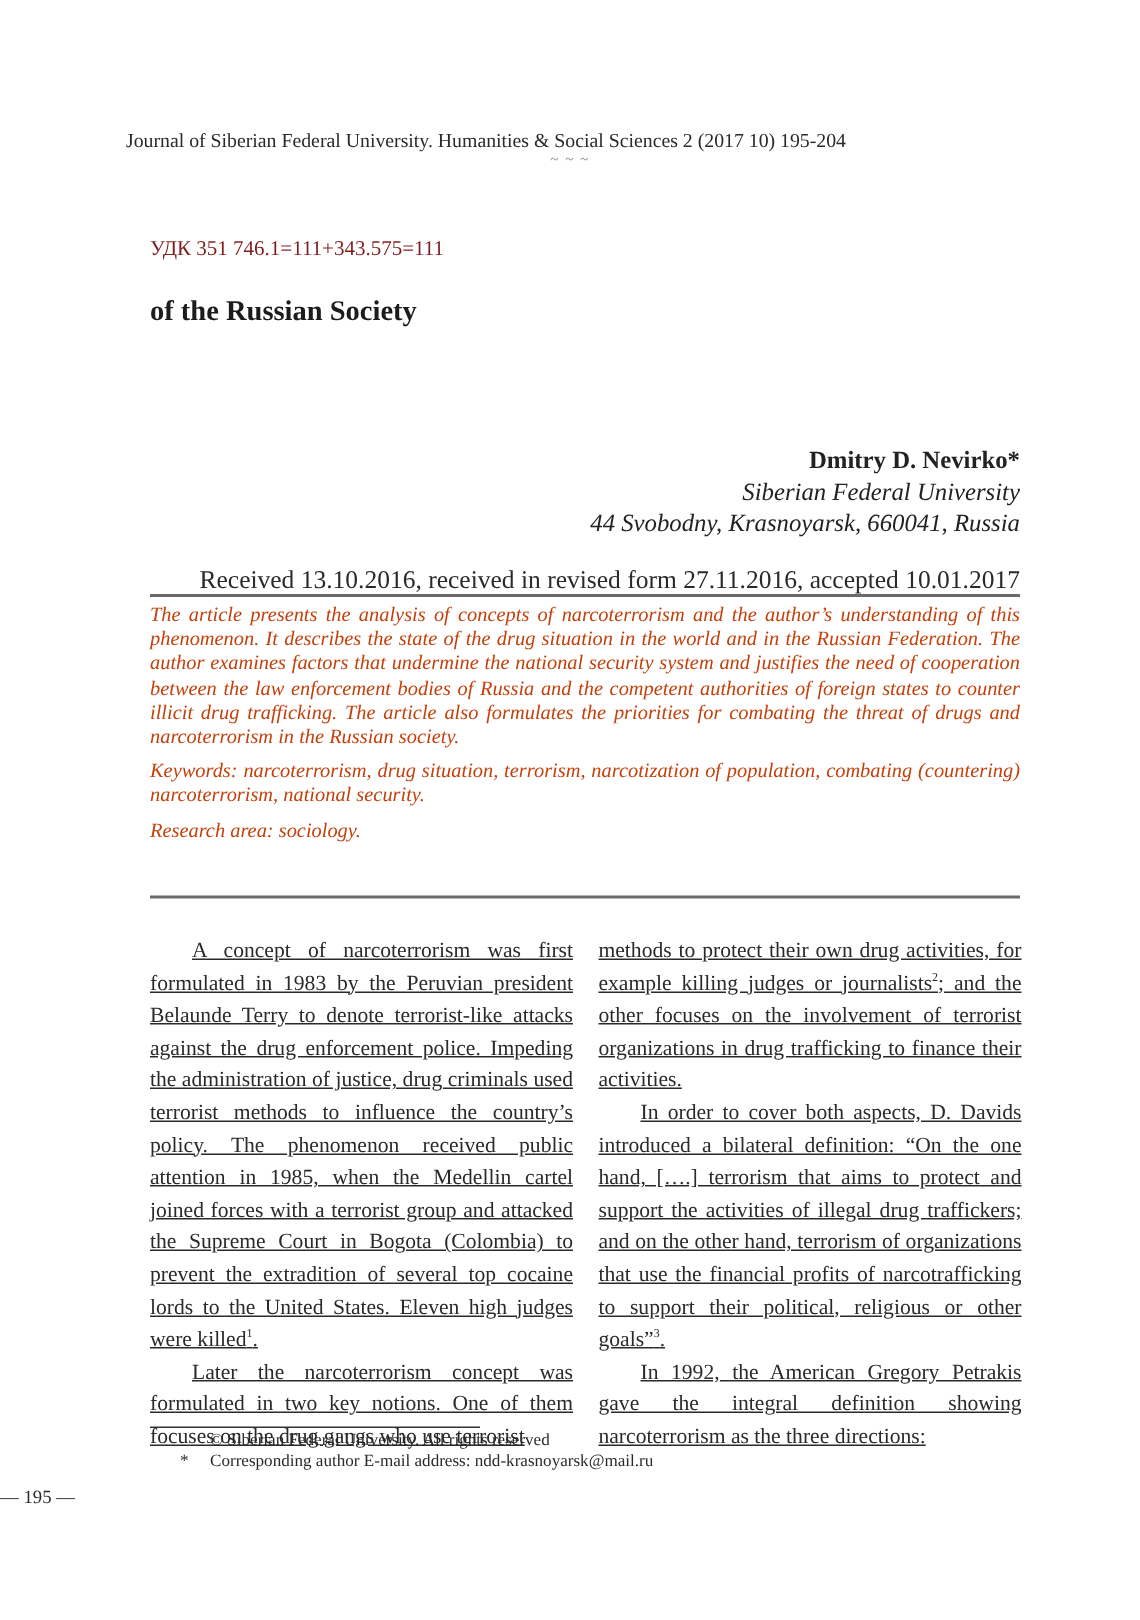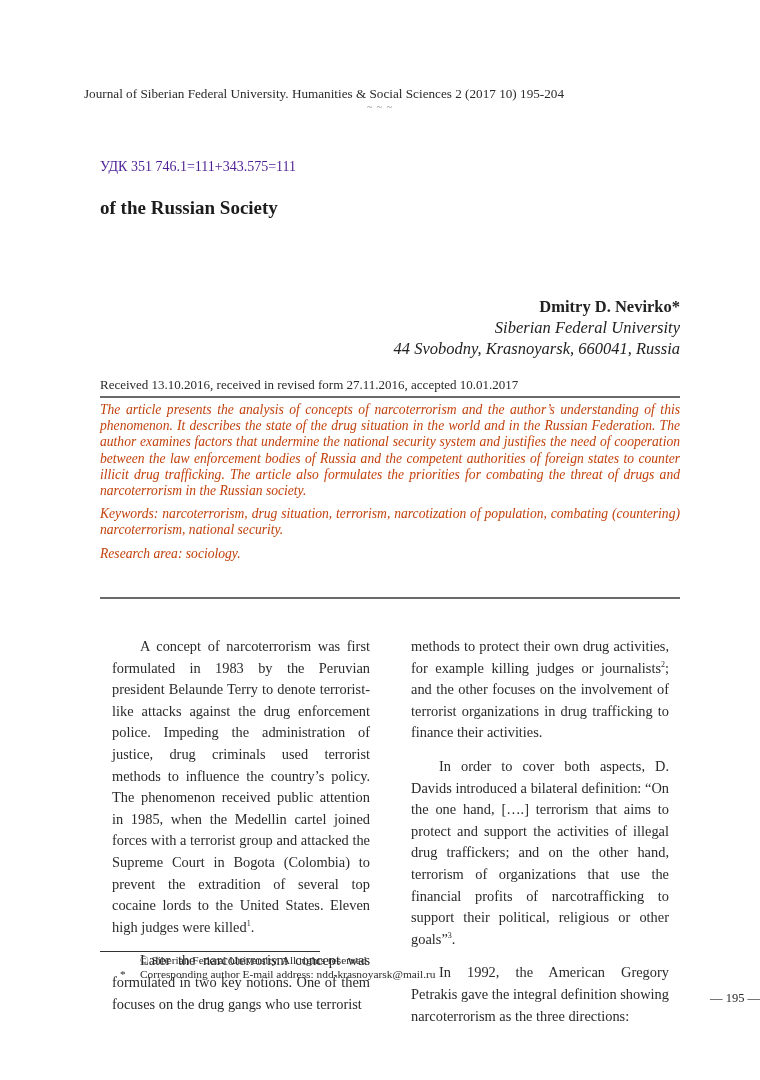--- a/index.html
+++ b/index.html
@@ -9,57 +9,57 @@
     }
     .abs { position: absolute; }
     .journal {
       left: 0; width: 648px; top: 86px; text-align: center;
       font-size: 13.2px; color: #2a2a2a;
     }
     .tilde {
       left: 0; width: 760px; top: 101px; text-align: center;
       font-size: 10px; color: #888; letter-spacing: 1px;
     }
-    .udk { left: 100px; top: 159px; font-size: 14px; color: #4c1d95; }
+    .udk { left: 100px; top: 159px; font-size: 14px; color: #7f1d1d; }
     .title {
       left: 100px; top: 193px; font-size: 19px; font-weight: bold; line-height: 30px; color: #1c1c1c;
     }
     .title div { white-space: nowrap; }
     .author-block {
       right: 80px; top: 296px; text-align: right; font-size: 16.5px; line-height: 21px; color: #222;
     }
     .author-name { font-weight: bold; font-size: 16.5px; }
     .author-affil { font-style: italic; }
     .received {
-      left: 100px; width: 580px; top: 377px; text-align: left; font-size: 13px; color: #2a2a2a;
+      left: 100px; width: 580px; top: 377px; text-align: right; font-size: 17px; color: #2a2a2a;
     }
     .rule {
       left: 100px; width: 580px; height: 2px; background: #6a6a6a;
     }
     .abstract {
       left: 100px; width: 580px; top: 402px; font-style: italic; font-size: 13.6px; line-height: 16.2px;
       text-align: justify; color: #c2410c;
     }
     .abstract p { margin: 0 0 7px 0; }
     .col {
       top: 624px; width: 282px; font-size: 14.4px; line-height: 21.6px; text-align: justify; color: #2a2a2a;
     }
-    .col p { margin: 12px; text-indent: 28px; }
+    .col p { margin: 0; text-indent: 28px; text-decoration: underline; }
     .col p.noindent { text-indent: 0; }
     .col-left { left: 100px; }
     .col-right { left: 399px; }
     sup { font-size: 8px; line-height: 0; vertical-align: super; }
     .fn-rule { left: 100px; top: 951px; width: 220px; height: 1px; background: #333; }
     .footnotes {
       left: 88px; top: 954px; font-size: 11.4px; line-height: 13.5px; color: #2a2a2a; margin-left: 32px;
     }
     .fn-line { position: relative; padding-left: 20px; white-space: nowrap; }
     .fn-mark { position: absolute; left: 0; top: 0; }
     .pagenum {
-      left: 0; width: 760px; top: 991px; text-align: right; font-size: 12.5px; color: #2a2a2a;
+      left: 0; width: 760px; top: 991px; text-align: left; font-size: 12.5px; color: #2a2a2a;
     }
   </style>
 </head>
 <body>
 
 <div class="abs journal">Journal of Siberian Federal University. Humanities &amp; Social Sciences 2 (2017 10) 195-204</div>
 <div class="abs tilde">~ ~ ~</div>
 
 <div class="abs udk">УДК 351 746.1=111+343.575=111</div>
 

